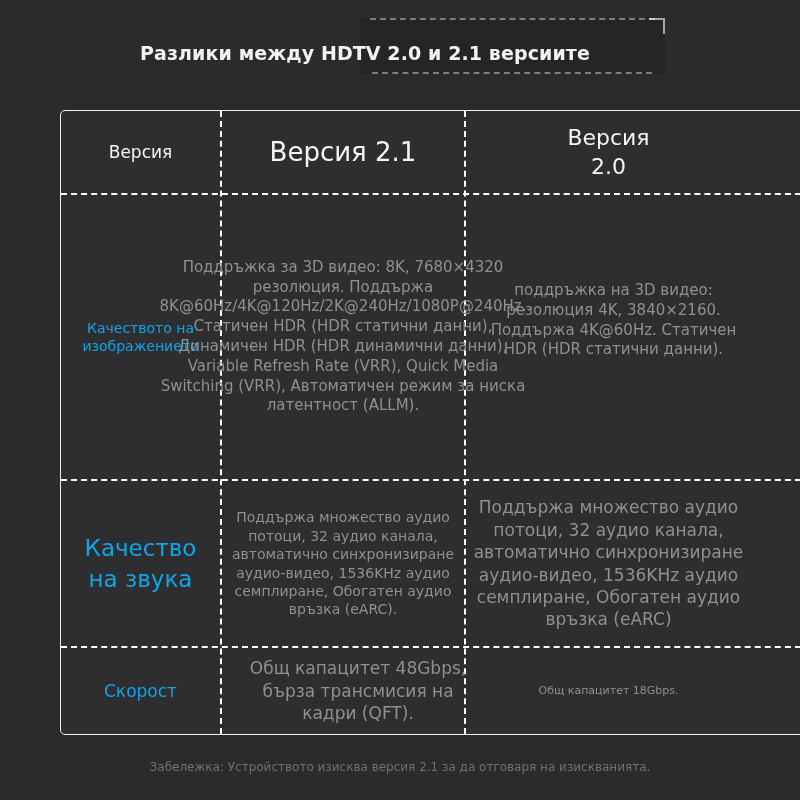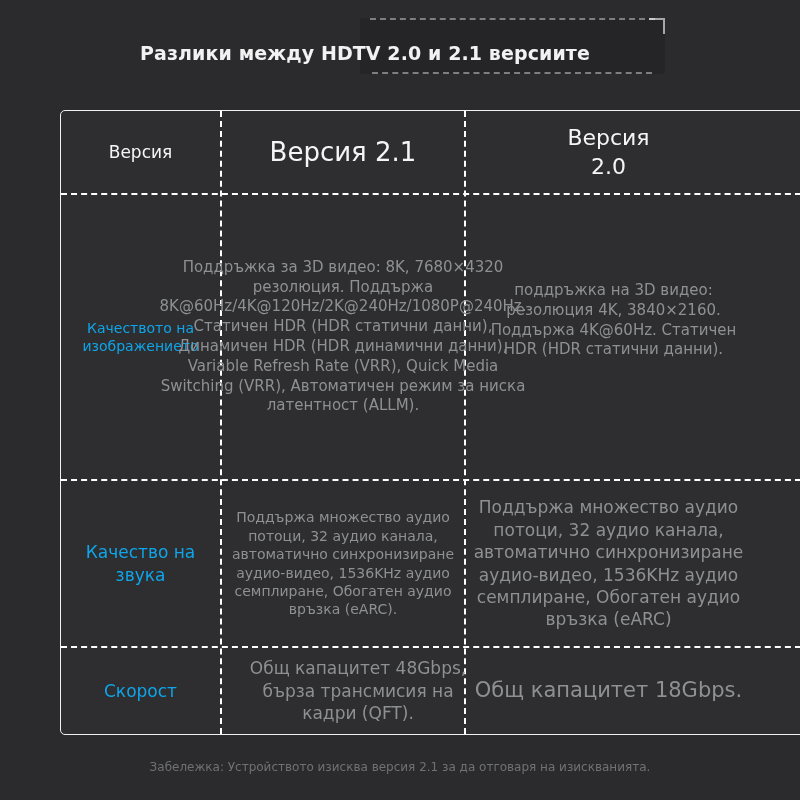--- a/index.html
+++ b/index.html
@@ -120,28 +120,28 @@
   #cell-h-v21      { left: 161px; top: 0px;   width: 242px; height: 82px; font-size: 26px; }
   #cell-h-v20      { left: 405px; top: 0px;   width: 285px; height: 82px; font-size: 22px; }
 
   
   #cell-r1-label   { left: 0px;   top: 84px;  width: 159px; height: 284px; font-size: 14px; }
   #cell-r1-v21     { left: 161px; top: 84px;  width: 242px; height: 284px; font-size: 15px; }
   #cell-r1-v20     { left: 410px; top: 84px;  width: 285px; height: 284px; font-size: 15px;
                      align-items: flex-start; padding-top: 86px; }
 
   
-  #cell-r2-label   { left: 0px;   top: 370px; width: 159px; height: 165px; font-size: 17px; }
+  #cell-r2-label   { left: 0px;   top: 370px; width: 159px; height: 165px; font-size: 23px; }
   #cell-r2-v21     { left: 161px; top: 370px; width: 242px; height: 165px; font-size: 14px; }
   #cell-r2-v20     { left: 405px; top: 370px; width: 285px; height: 165px; font-size: 17px; }
 
   
   #cell-r3-label   { left: 0px;   top: 537px; width: 159px; height: 86px; font-size: 17px; }
   #cell-r3-v21     { left: 176px; top: 537px; width: 242px; height: 86px; font-size: 17px; }
-  #cell-r3-v20     { left: 405px; top: 537px; width: 285px; height: 86px; font-size: 21px; }
+  #cell-r3-v20     { left: 405px; top: 537px; width: 285px; height: 86px; font-size: 11px; }
 
   
   #footnote {
     position: absolute;
     left: 0;
     right: 0;
     top: 760px;
     text-align: center;
     color: #6f7174;
     font-size: 12px;

